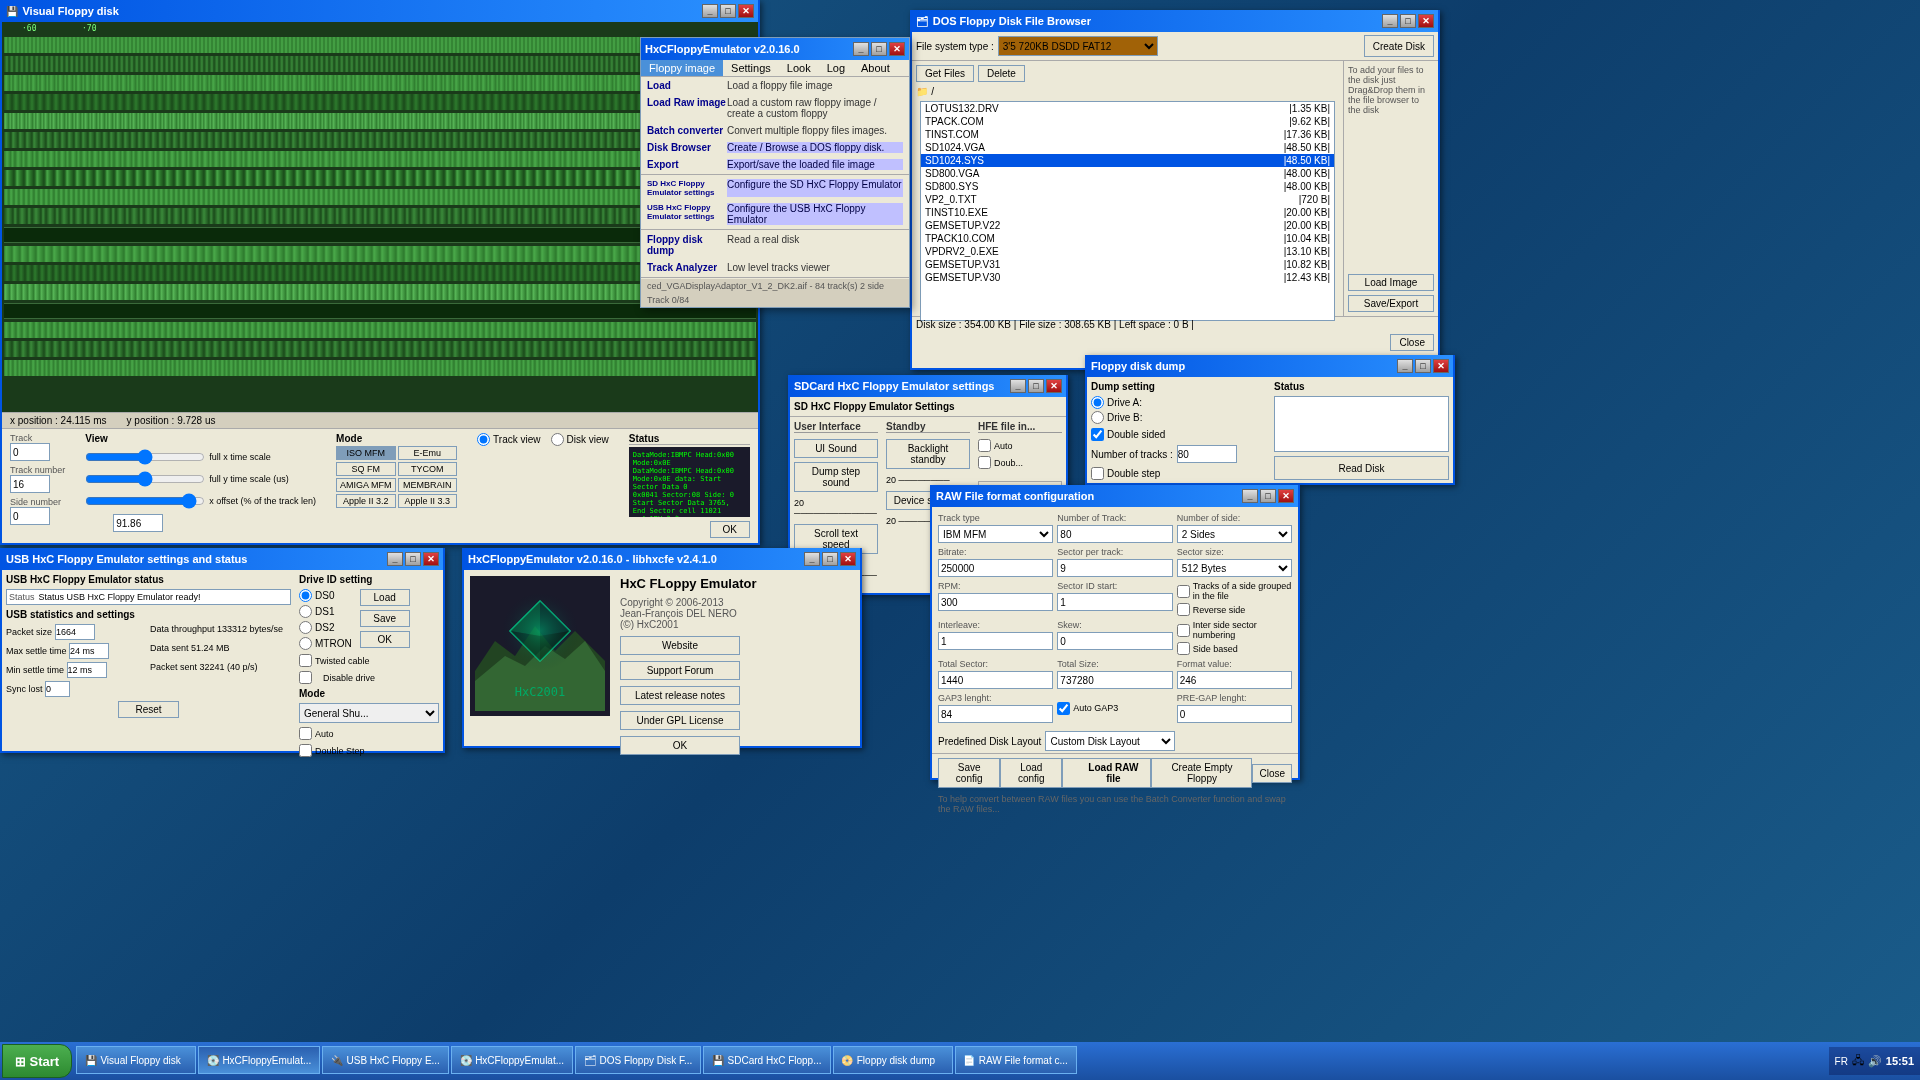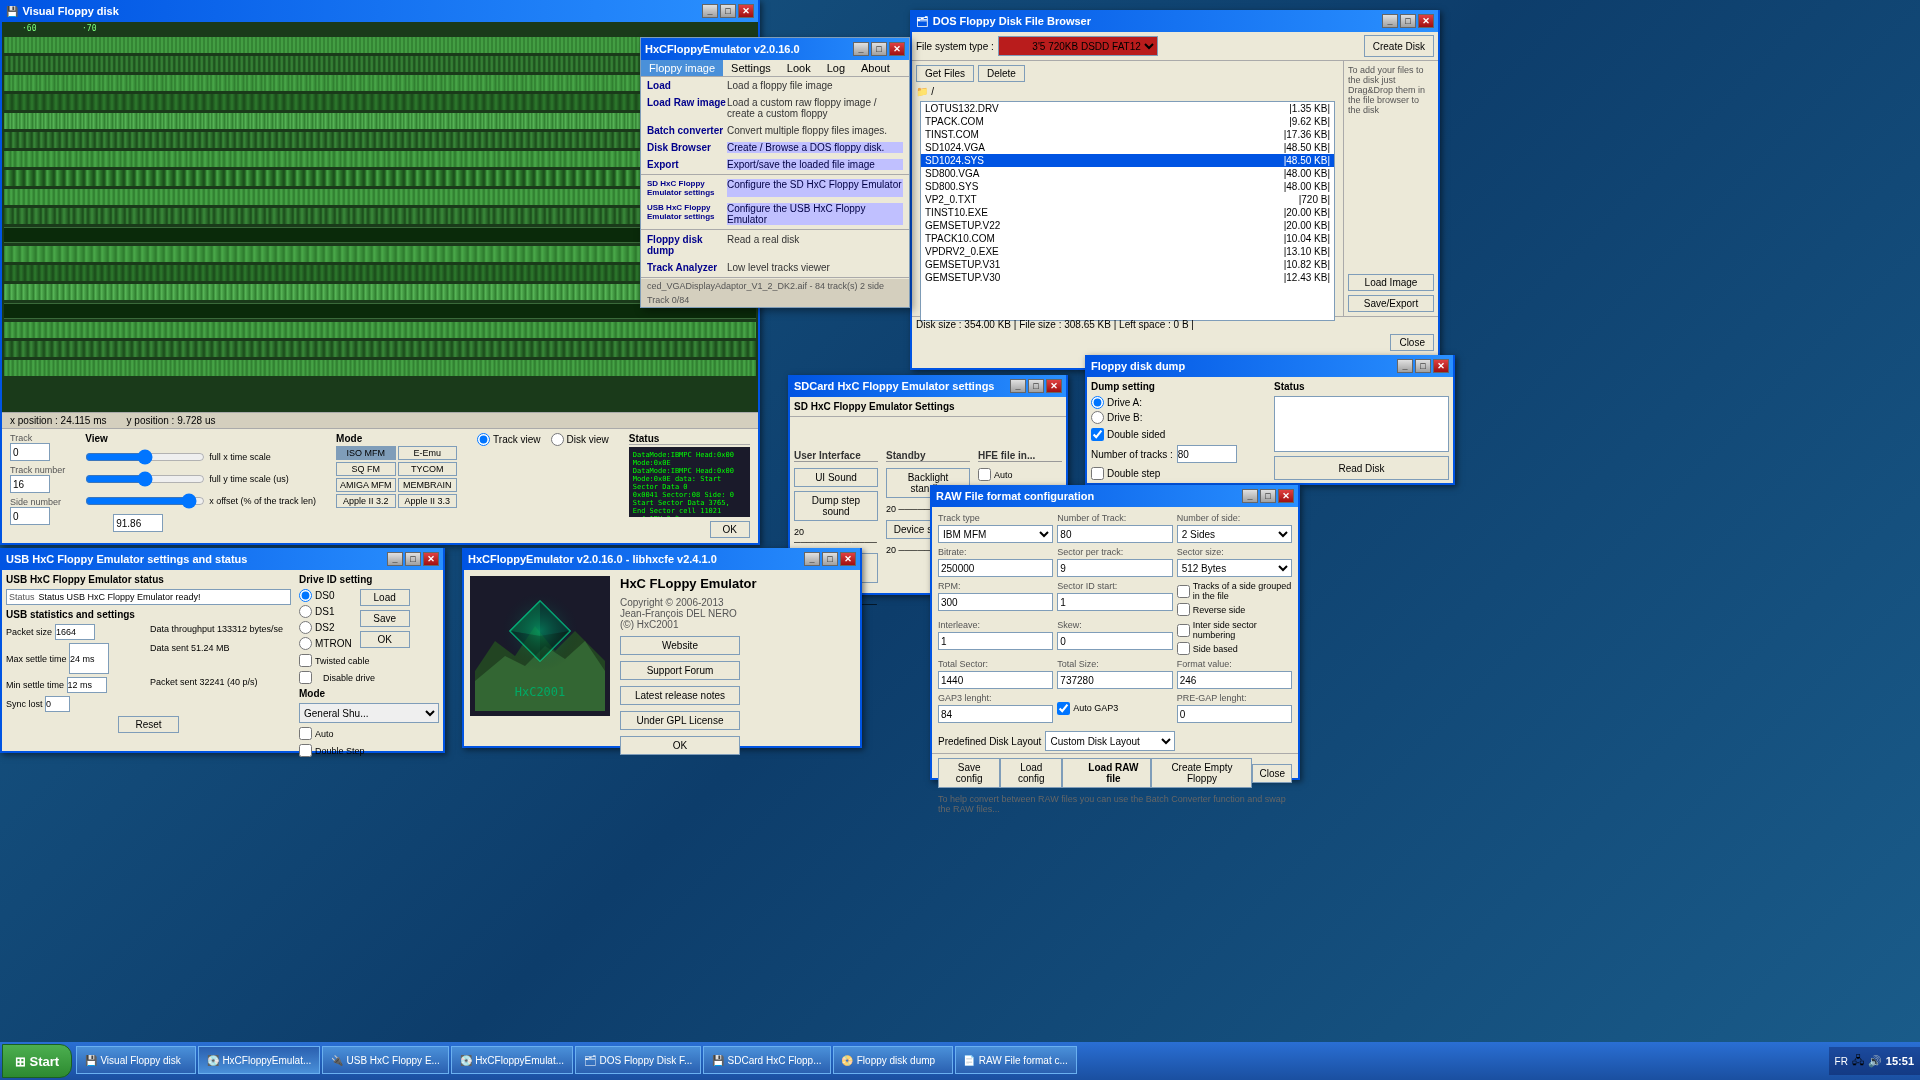--- a/index.html
+++ b/index.html
@@ -158,23 +158,22 @@
       padding: 3px 4px;
       gap: 4px;
       background: #ece9d8;
       border-bottom: 1px solid #aaa;
     }
     .dos-toolbar label { font-size: 10px; }
     .dos-select {
       height: 20px;
       font-size: 10px;
       border: 1px solid #7f9db9;
-      background: #b91c1c;
+      background: #a16207;
       min-width: 160px;
-      text-align: right;
     }
     .dos-create-btn {
       margin-left: auto;
       background: #ece9d8;
       border: 1px solid #7f9db9;
       padding: 2px 8px;
       cursor: pointer;
       font-size: 10px;
       height: 22px;
     }
@@ -218,21 +217,20 @@
     .sdcard-body {
       display: flex;
       padding: 4px;
       gap: 8px;
     }
     .sdcard-col {
       display: flex;
       flex-direction: column;
       gap: 4px;
       flex: 1;
-      margin-top: 29px;
     }
     .sdcard-section-title {
       font-size: 10px;
       font-weight: bold;
       color: #333;
       border-bottom: 1px solid #999;
       margin-bottom: 2px;
     }
     .sdcard-item {
       background: #ece9d8;
@@ -1100,21 +1098,21 @@
         <div style="display:flex; align-items:center; gap:3px; font-size:9px;">
           <span>Packet size</span>
           <input style="width: 40px; height: 16px; border: 1px solid rgb(127, 157, 185); font-size: 9px;" value="1664">
         </div>
         <div style="font-size:9px;">
           <span>Data throughput</span>
           <span>133312 bytes/se</span>
         </div>
         <div style="font-size:9px;">
           <span>Max settle time</span>
-          <input style="width: 40px; height: 31px; border: 1px solid rgb(127, 157, 185); font-size: 9px;" value="24 ms">
+          <input style="width: 40px; height: 16px; border: 1px solid rgb(127, 157, 185); font-size: 9px;" value="24 ms">
         </div>
         <div style="font-size:9px;">
           <span>Data sent</span>
           <span>51.24 MB</span>
         </div>
         <div style="font-size:9px;">
           <span>Min settle time</span>
           <input style="width: 40px; height: 16px; border: 1px solid rgb(127, 157, 185); font-size: 9px;" value="12 ms">
         </div>
         <div style="font-size:9px;">

